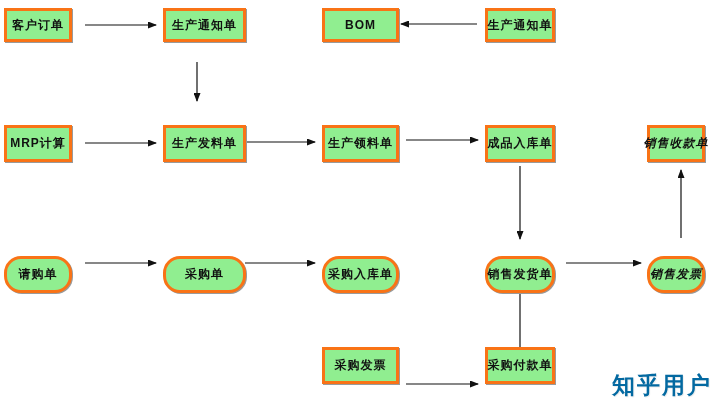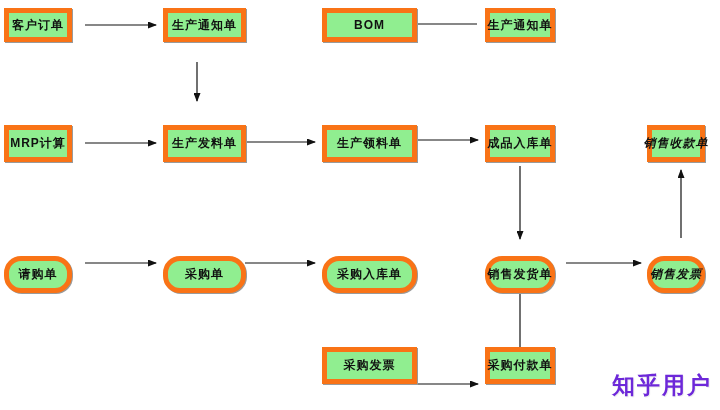--- a/index.html
+++ b/index.html
@@ -17,52 +17,52 @@
   }
   #arrow-layer {
     position: absolute;
     left: 0; top: 0;
     width: 720px; height: 410px;
     pointer-events: none;
   }
   .node {
     position: absolute;
     background: #90ee90;
-    border: 5px solid #f97316;
+    border: 3px solid #f97316;
     box-shadow: 1px 1px 0 #9a9a9a;
     display: flex;
     align-items: center;
     justify-content: center;
     font-size: 12px;
     font-weight: bold;
     color: #111111;
     letter-spacing: 1px;
     box-sizing: border-box;
     text-align: center;
     white-space: nowrap;
   }
   .watermark {
     position: absolute;
     left: 612px;
     top: 370px;
     font-size: 23px;
-    color: #6d28d9;
+    color: #0369a1;
     letter-spacing: 2px;
     font-weight: bold;
     text-shadow: 1px 1px 0 #efefef;
     white-space: nowrap;
   }
   
   .r1 { top: 8px;   height: 34px; }
   .r2 { top: 125px; height: 37px; }
   .r3 { top: 256px; height: 37px; border-radius: 17px; }
   .r4 { top: 347px; height: 37px; font-family: Liberation Mono, monospace; }
   .c1 { left: 4px;   width: 68px; }
   .c2 { left: 163px; width: 83px; }
-  .c3 { left: 322px; width: 95px; }
+  .c3 { left: 322px; width: 77px; }
   .c4 { left: 485px; width: 70px; }
   .c5 { left: 647px; width: 58px; font-style: italic; }
 </style>
 </head>
 <body>
 
 <div id="canvas">
 
   <svg id="arrow-layer" viewBox="0 0 720 410">
     <defs>

